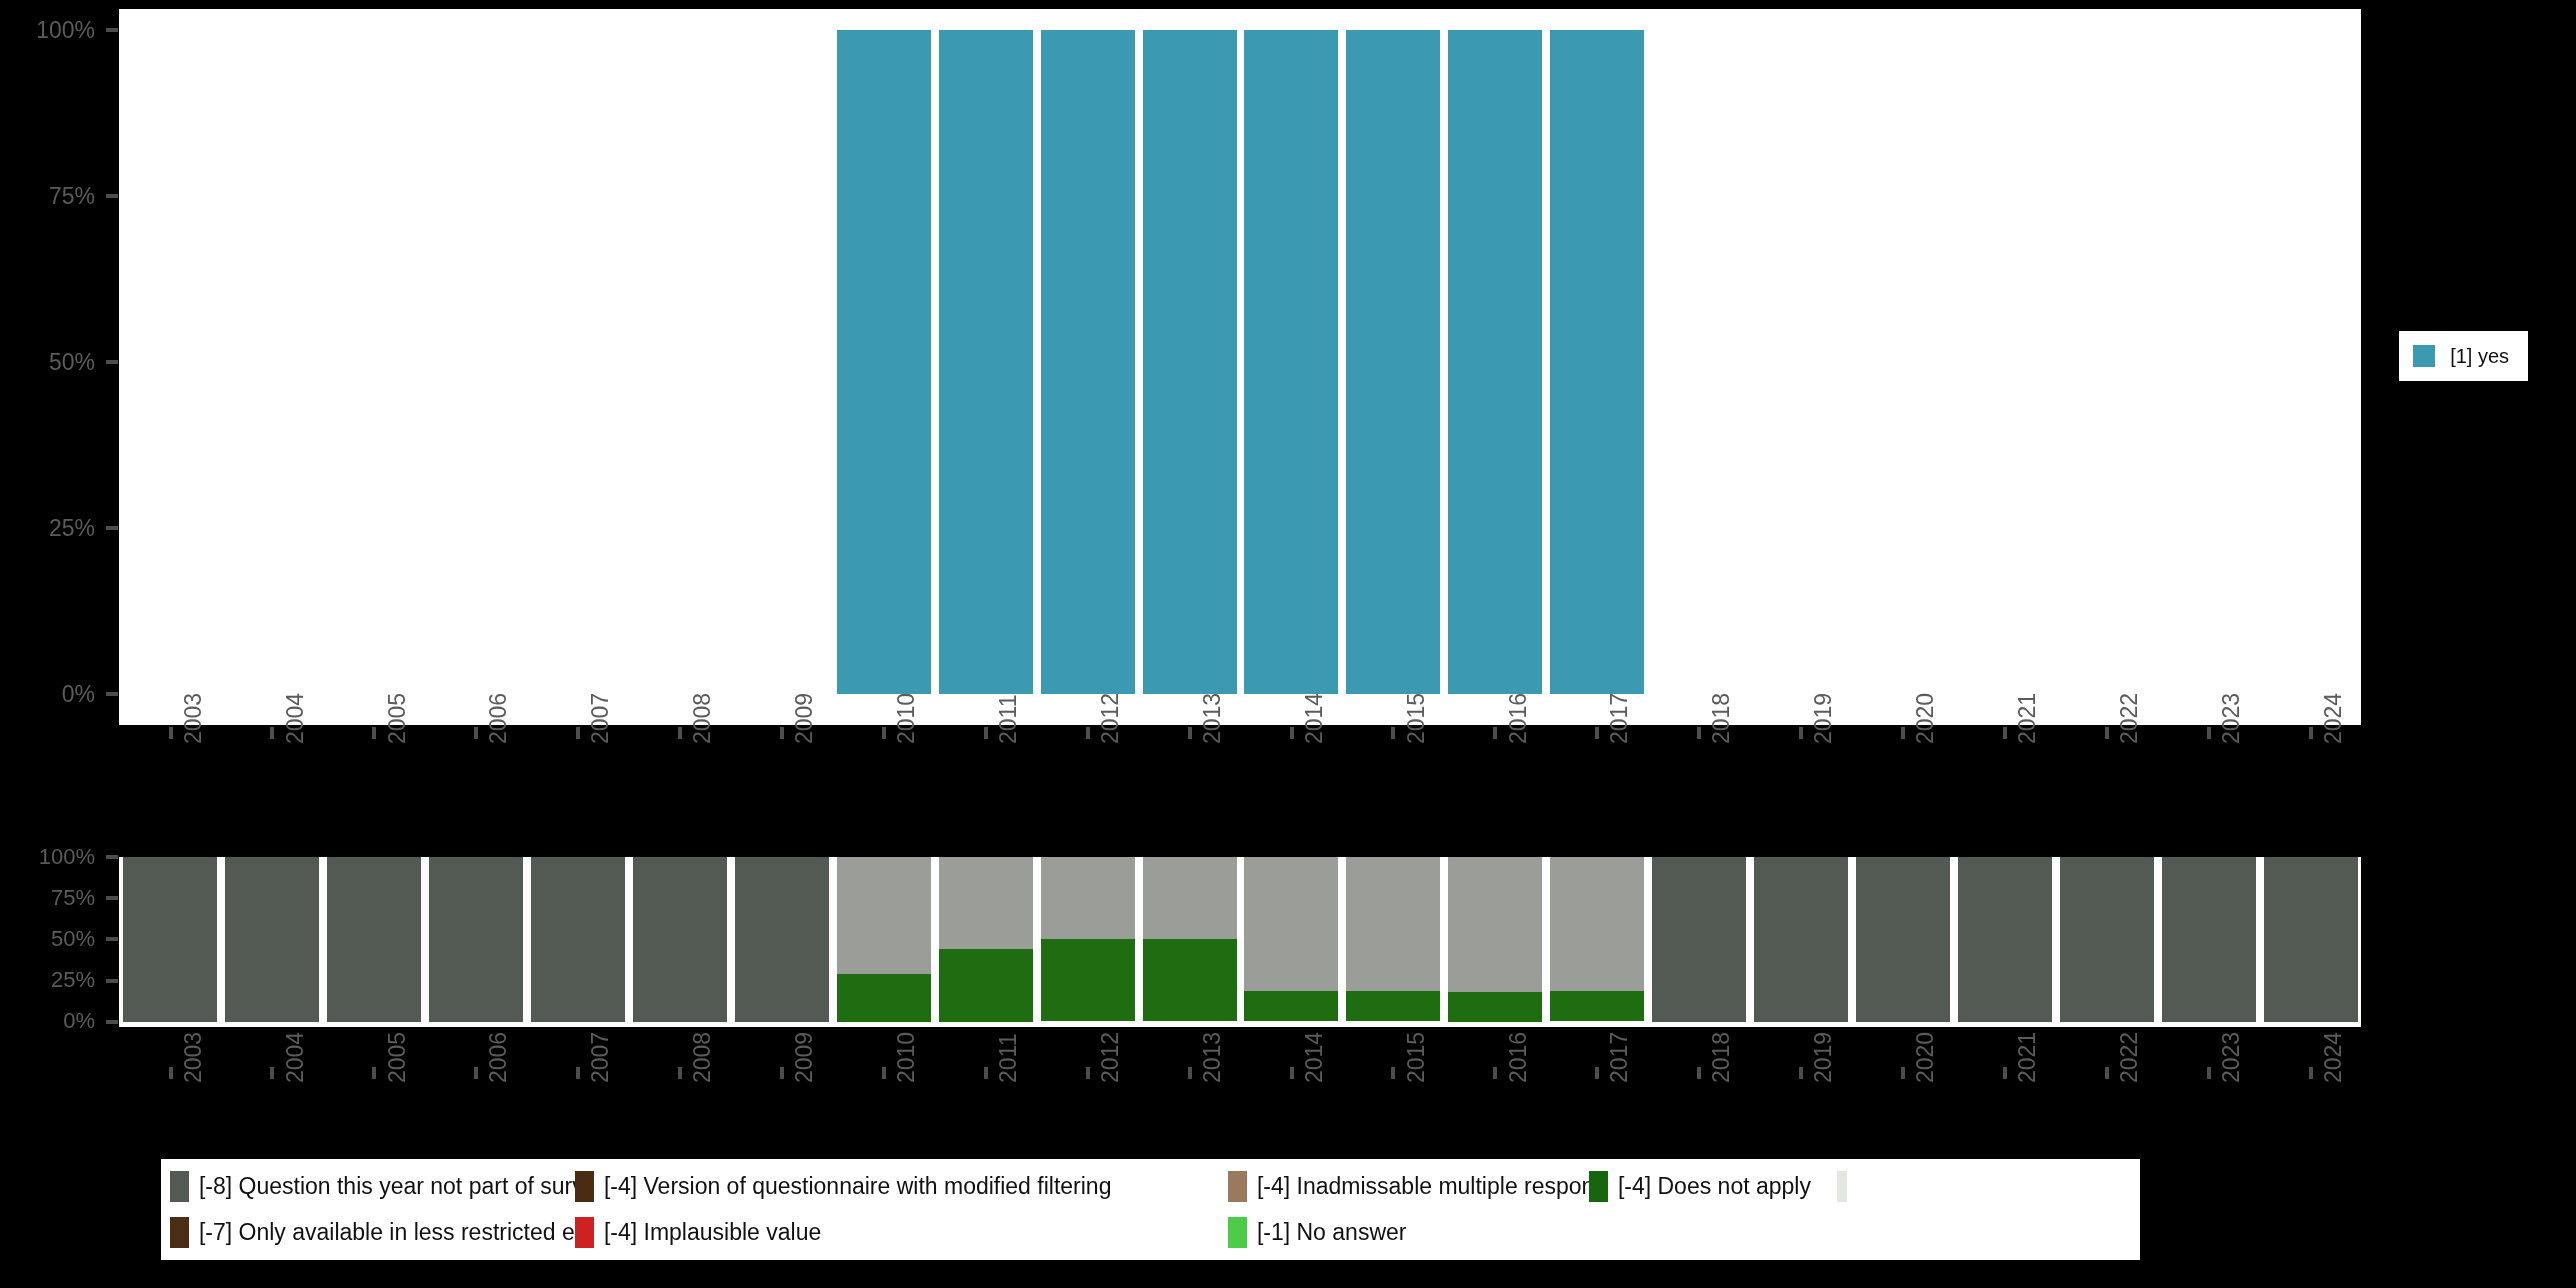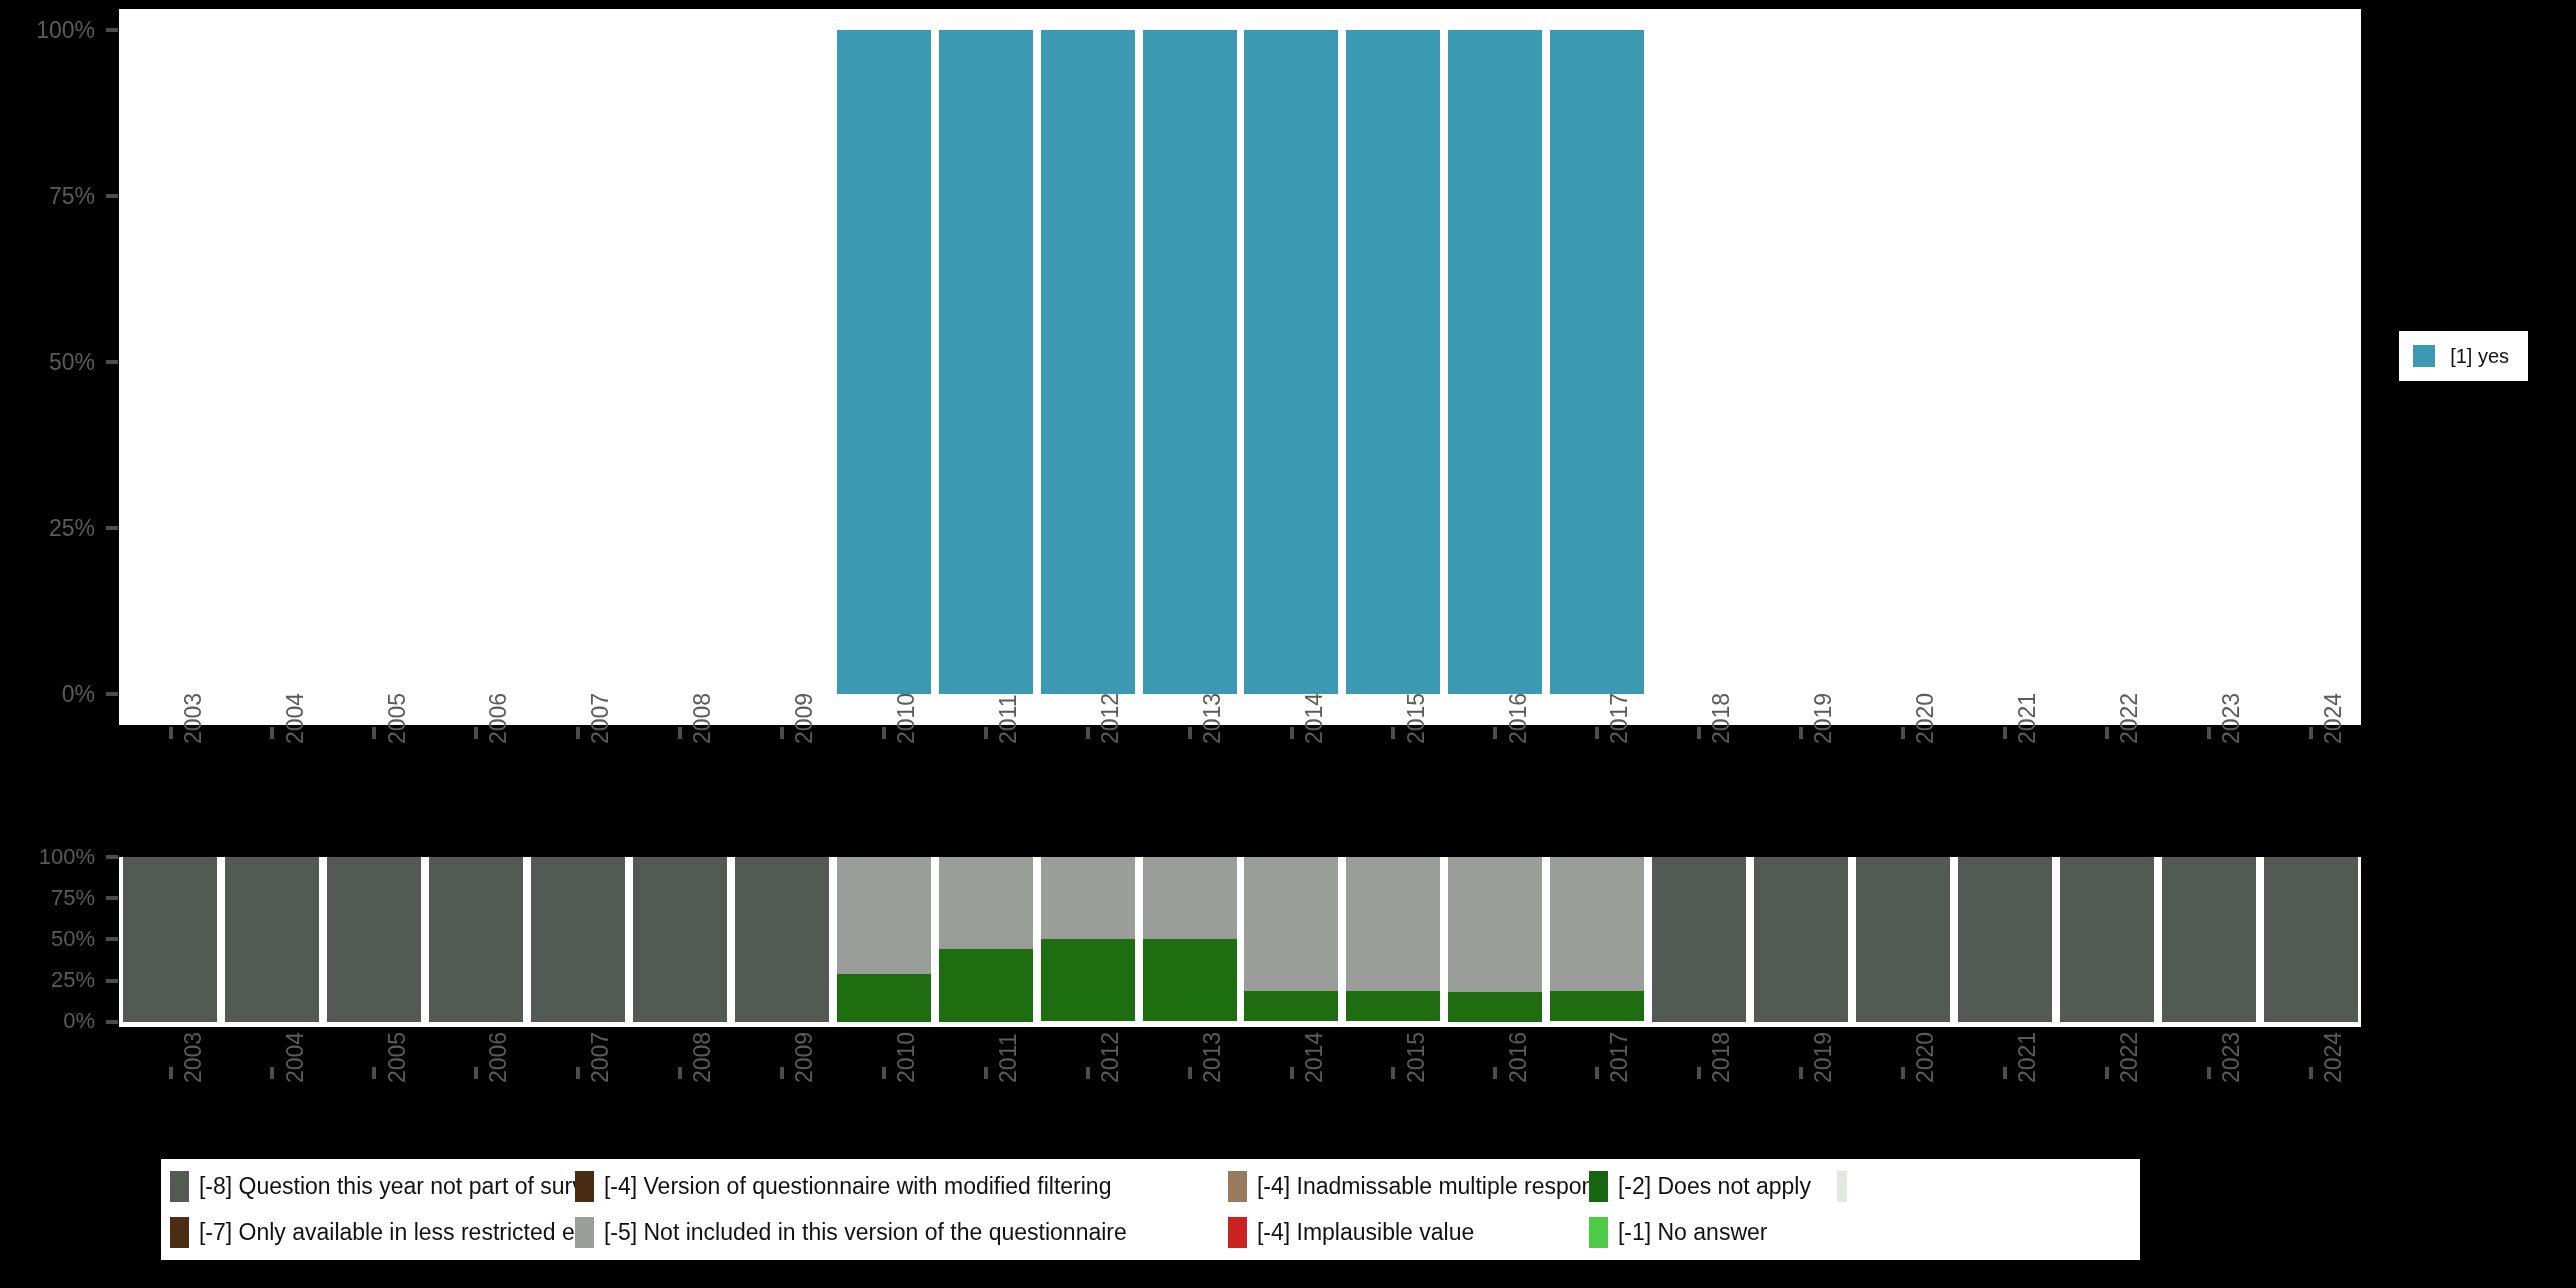--- a/index.html
+++ b/index.html
@@ -218,35 +218,31 @@
       <span class="lg-sw" style="background: rgb(74, 44, 20);"></span>
       <span class="lg-tx">[-4] Version of questionnaire with modified filtering</span>
     </div>
     <div class="lg-item">
       <span class="lg-sw" style="background: rgb(154, 122, 92);"></span>
       <span class="lg-tx">[-4] Inadmissable multiple response</span>
     </div>
     <div class="lg-item" style="gap: 10.3px;">
       <div class="lg-item" style="flex: 0 0 auto;">
         <span class="lg-sw" style="background: rgb(22, 101, 15);"></span>
-        <span class="lg-tx">[-2] Does not apply</span>
+        <span class="lg-tx">[-4] Does not apply</span>
       </div>
       <div class="lg-item" style="flex: 0 0 auto; margin-left: 15.5px;">
         <span class="lg-sw" style="background: rgb(228, 230, 226);"></span>
       </div>
     </div>
     <div class="lg-item">
       <span class="lg-sw" style="background: rgb(75, 45, 19);"></span>
       <span class="lg-tx">[-7] Only available in less restricted edition</span>
     </div>
     <div class="lg-item">
-      <span class="lg-sw" style="background: rgb(154, 157, 152);"></span>
-      <span class="lg-tx">[-5] Not included in this version of the questionnaire</span>
-    </div>
-    <div class="lg-item">
       <span class="lg-sw" style="background: rgb(204, 34, 34);"></span>
       <span class="lg-tx">[-4] Implausible value</span>
     </div>
     <div class="lg-item">
       <span class="lg-sw" style="background: rgb(76, 204, 70);"></span>
       <span class="lg-tx">[-1] No answer</span>
     </div>
   </div>
 
 

